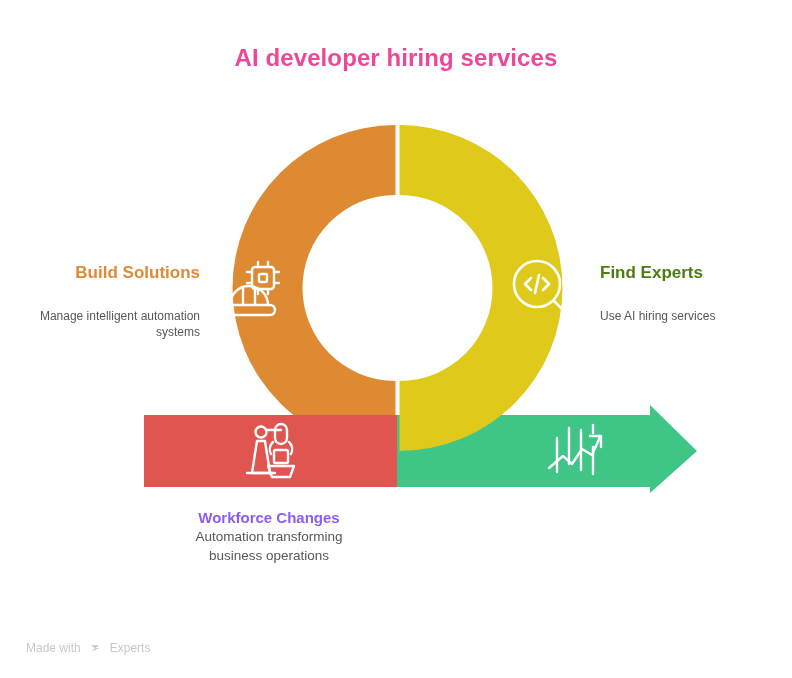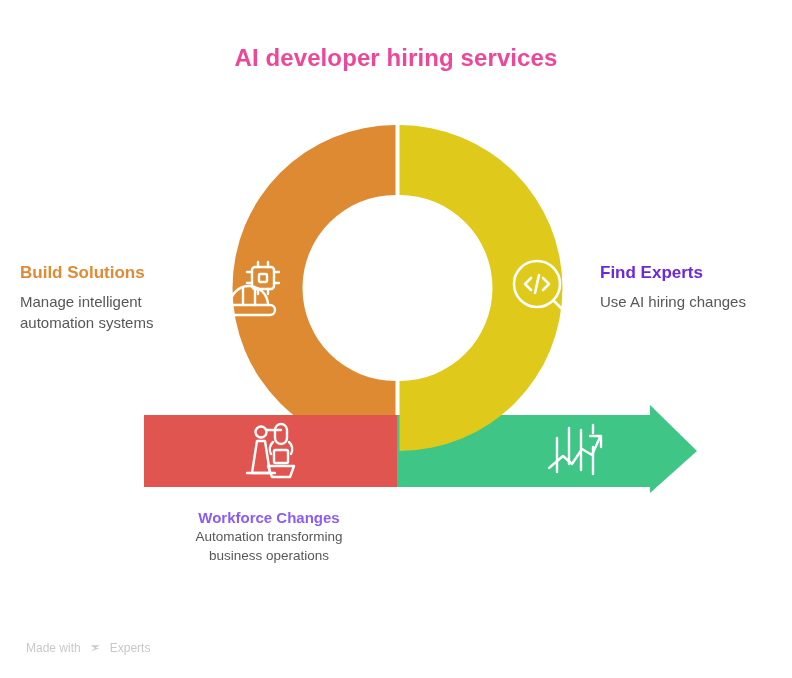--- a/index.html
+++ b/index.html
@@ -58,38 +58,38 @@
   }
 
   
   .side-block {
     position: absolute;
   }
   .side-block.left {
     left: 20px;
     top: 262px;
     width: 180px;
-    text-align: left;
+    text-align: right;
   }
   .side-block.right {
     left: 600px;
     top: 262px;
     width: 180px;
     text-align: left;
   }
   .side-heading {
     font-size: 17px;
     font-weight: bold;
     line-height: 1.25;
   }
   .side-heading.orange { color: #E08A34; }
-  .side-heading.yellow { color: #6d28d9; }
+  .side-heading.yellow { color: #4d7c0f; }
   .side-desc {
-    margin-top: 9px;
-    font-size: 15px;
+    margin-top: 25px;
+    font-size: 12px;
     color: #575757;
     line-height: 1.35;
   }
 
   
   .bottom-block {
     position: absolute;
     text-align: center;
   }
   .bottom-block.bl {
@@ -234,21 +234,21 @@
   </svg>
 
 
   <div class="side-block left">
     <div class="side-heading orange">Build Solutions</div>
     <div class="side-desc">Manage intelligent automation systems</div>
   </div>
 
   <div class="side-block right">
     <div class="side-heading yellow">Find Experts</div>
-    <div class="side-desc">Use AI hiring changes</div>
+    <div class="side-desc">Use AI hiring services</div>
   </div>
 
   <div class="bottom-block bl">
     <div class="bottom-heading">Workforce Changes</div>
     <div class="bottom-desc">Automation transforming business operations</div>
   </div>
 
 
   <div class="watermark">
     <span>Made with</span>

